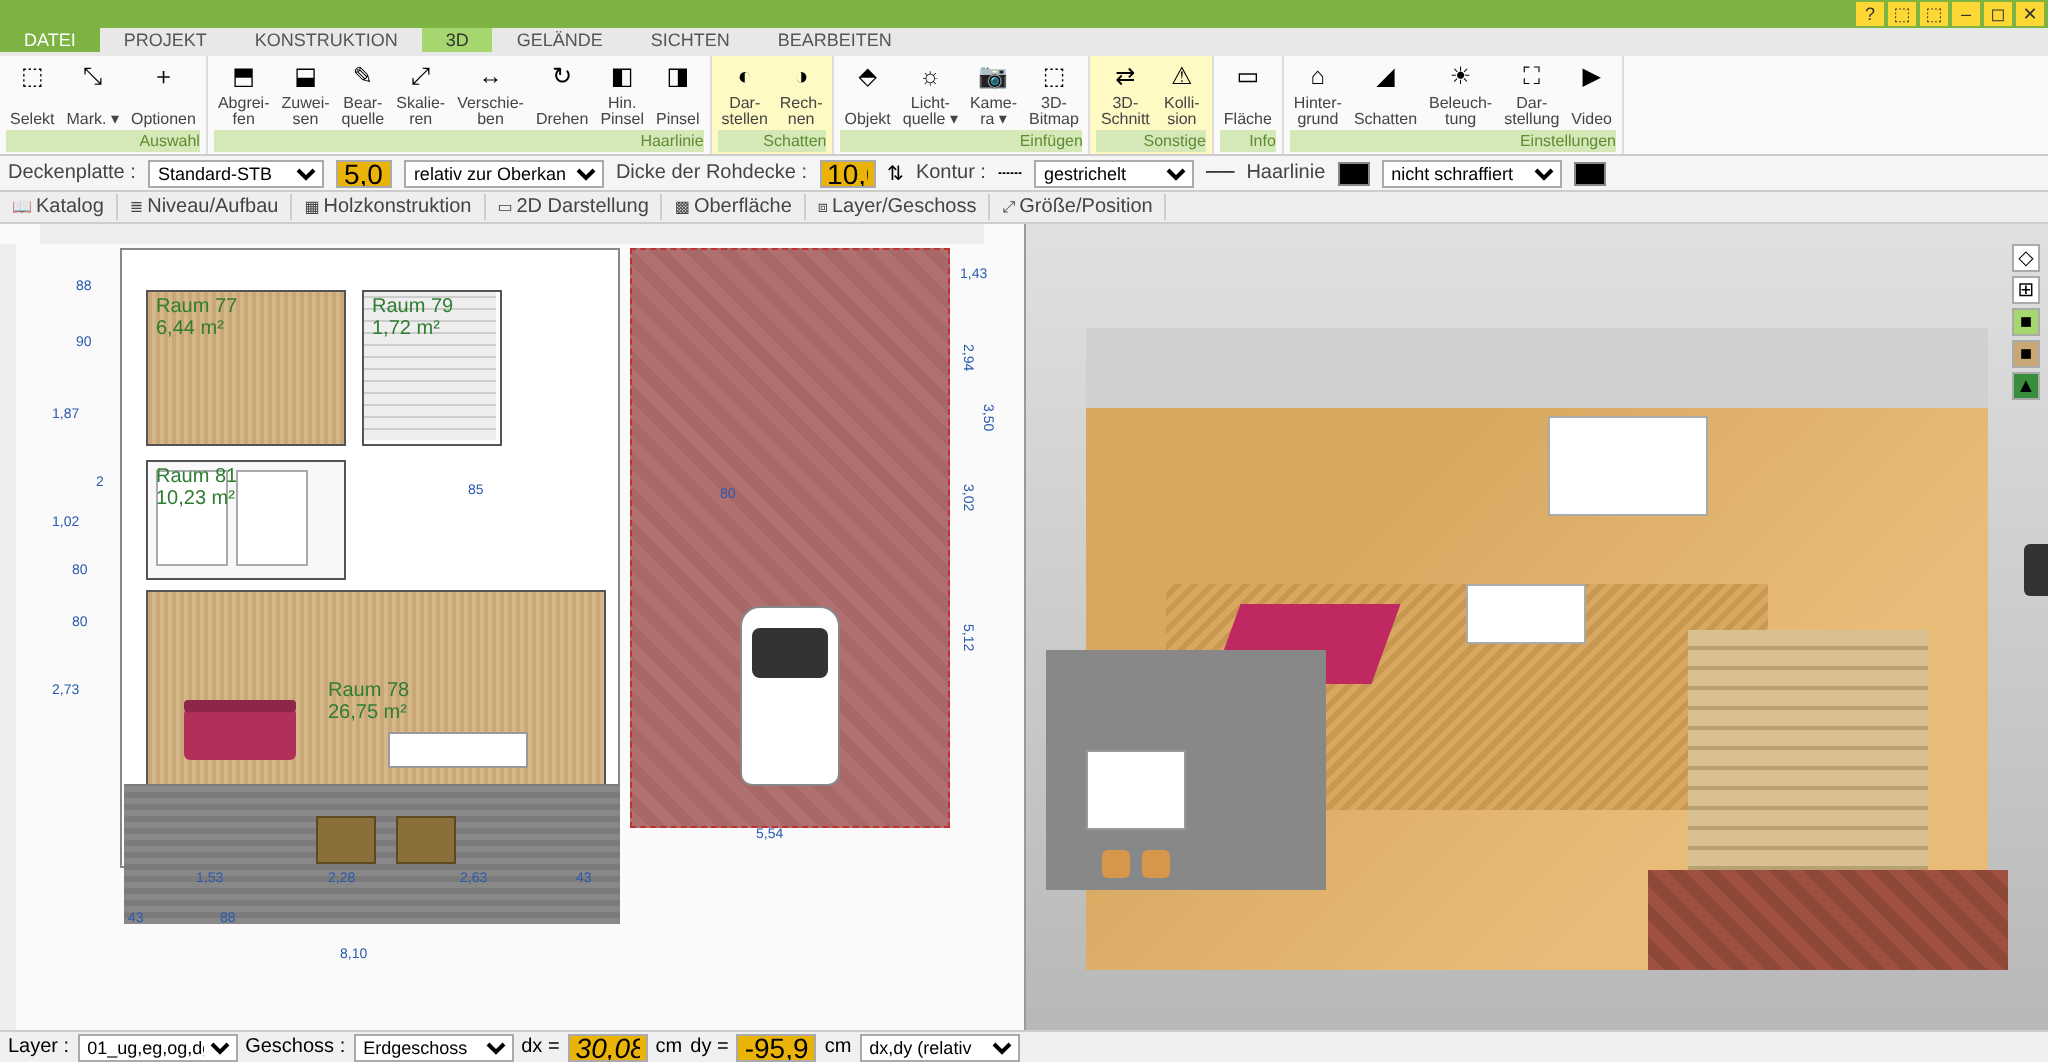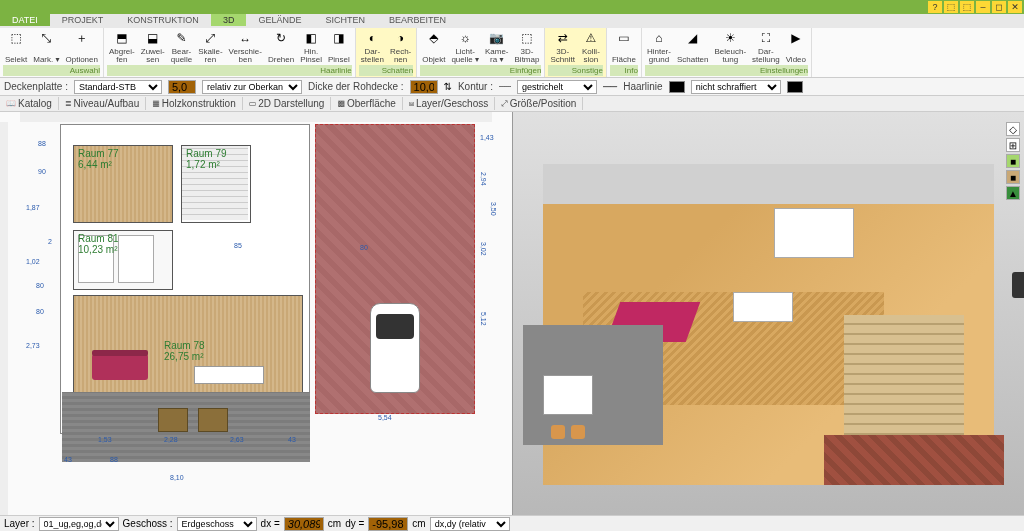--- a/index.html
+++ b/index.html
@@ -16,21 +16,21 @@
 .ribbon{display:flex;height:50px;background:#fafafa;border-bottom:1px solid #ccc}
 .ribbon-group{display:flex;flex-direction:column;border-right:1px solid #ddd;padding:1px 3px}
 .ribbon-group.highlighted{background:#fff9c4}
 .ribbon-buttons{display:flex;flex:1;gap:2px}
 .ribbon-btn{display:flex;flex-direction:column;align-items:center;justify-content:space-between;padding:1px 2px;cursor:pointer;min-width:24px}
 .ribbon-icon{width:18px;height:16px;display:flex;align-items:center;justify-content:center;font-size:12px}
 .ribbon-label{font-size:8px;color:#444;text-align:center;line-height:8px;white-space:pre}
 .group-label{font-size:8px;color:#5e8c31;text-align:right;background:#d4e8b8;padding:1px 0}
 .options-bar{display:flex;height:18px;background:#f5f5f5;border-bottom:1px solid #ccc;align-items:center;padding:0 4px;gap:6px;font-size:9px}
 .opt-label{color:#444}
-.opt-input{background:#a16207;border:1px solid #aaa;padding:0 3px;height:14px;font-size:11px}
+.opt-input{background:#eab308;border:1px solid #aaa;padding:0 3px;height:14px;font-size:14px}
 .opt-select{background:#fff;border:1px solid #aaa;height:14px;font-size:9px}
 .swatch{width:16px;height:12px;border:1px solid #888}
 .tab-bar{display:flex;height:16px;background:#eee;border-bottom:1px solid #ccc;align-items:center}
 .tb-tab{padding:1px 6px;font-size:9px;color:#444;border-right:1px solid #ccc;cursor:pointer;display:flex;align-items:center;gap:2px}
 .tb-tab .ico{font-size:8px}
 .workspace{display:flex;height:403px;background:#fff}
 .pane-2d{flex:1;background:#fafafa;position:relative;border-right:1px solid #999;overflow:hidden}
 .pane-3d{flex:1;background:linear-gradient(#e0e0e0,#b8b8b8);position:relative;overflow:hidden}
 .ruler-top{position:absolute;top:0;left:20px;right:20px;height:10px;background:#eee;font-size:7px}
 .ruler-left{position:absolute;top:10px;left:0;width:8px;bottom:0;background:#eee}

